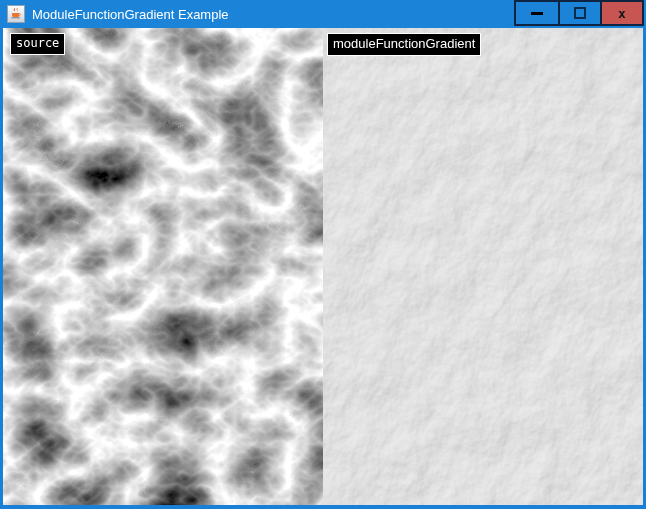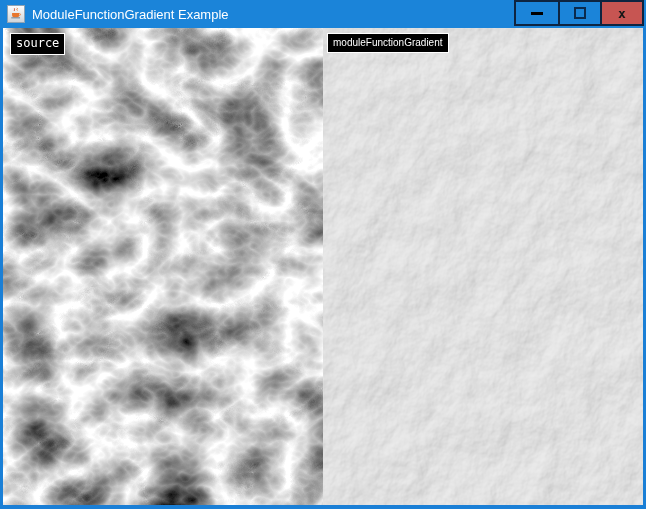--- a/index.html
+++ b/index.html
@@ -58,21 +58,21 @@
   .panel { position: relative; width: 320px; height: 477px; overflow: hidden; }
   .tex { display: block; }
   .img-label {
     position: absolute; top: 5px;
     background: var(--label-bg, #000000);
     color: var(--label-text, #ffffff);
     border: 1px solid var(--label-border, #ffffff);
     padding: 3px 5px; line-height: 1.15; white-space: nowrap;
   }
   .mono { left: 7px; font-family: "DejaVu Sans Mono", monospace; font-size: 12px; }
-  .sans { left: 4px; font-family: "Liberation Sans", sans-serif; font-size: 10px; text-align: center; }
+  .sans { left: 4px; font-family: "Liberation Sans", sans-serif; font-size: 13px; text-align: center; }
 </style>
 </head>
 <body>
 
 <div class="window">
 
   <div class="titlebar">
     <span class="app-icon">
       <svg viewBox="0 0 16 16" aria-hidden="true">
         <path d="M6 1.5 c 1.8 1 -1.4 1.8 0.6 3" stroke="#c9401f" stroke-width="1.1" fill="none"></path>

